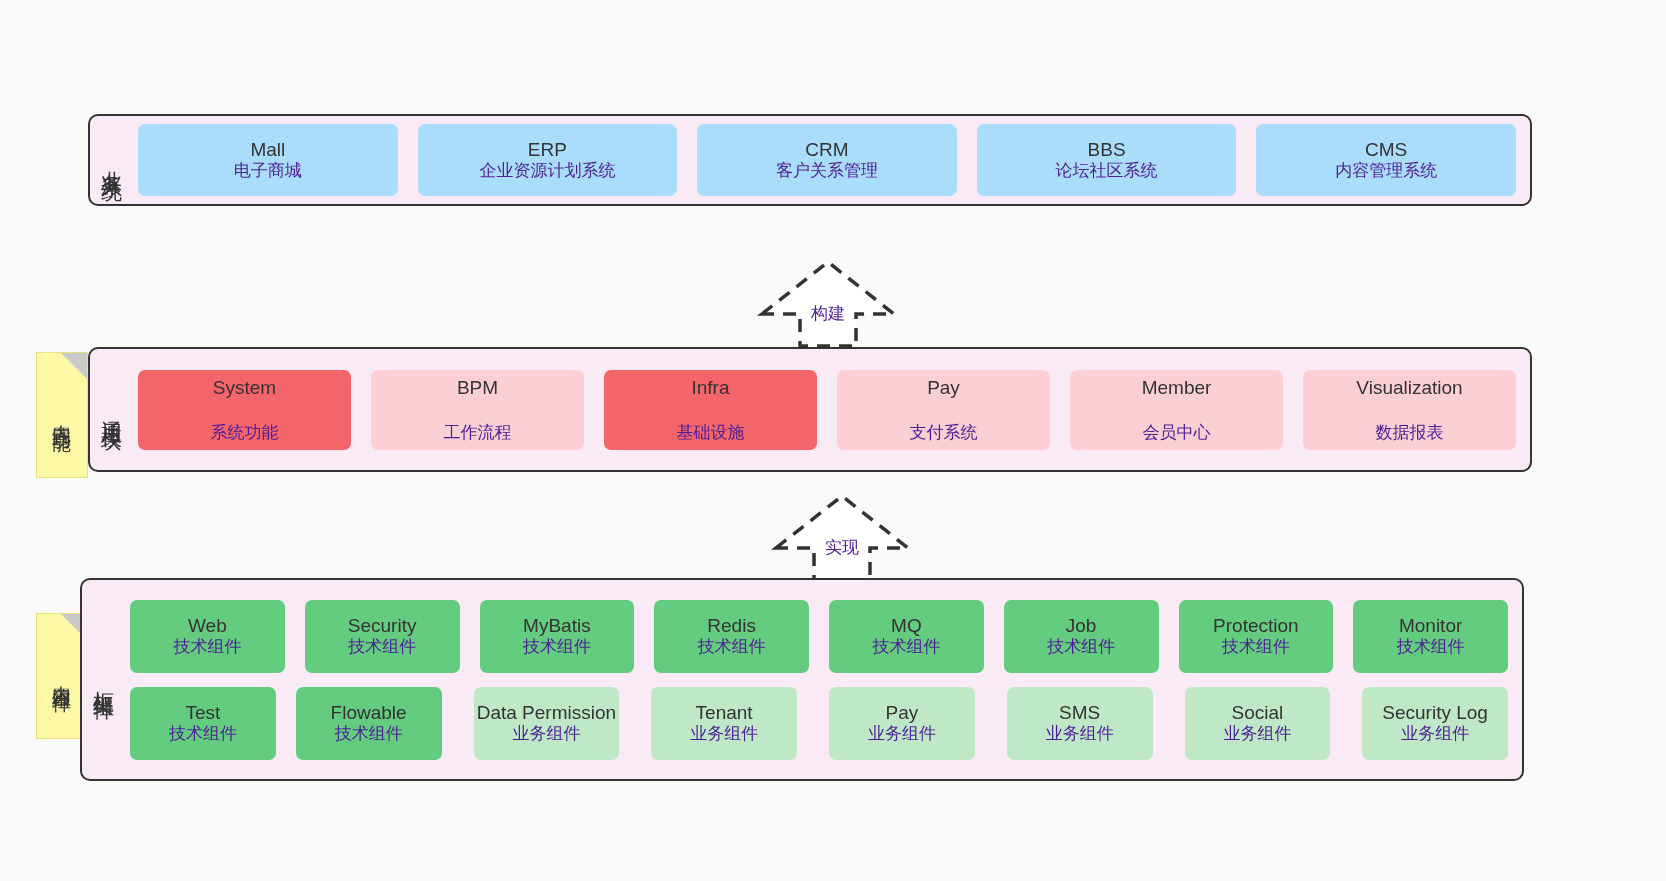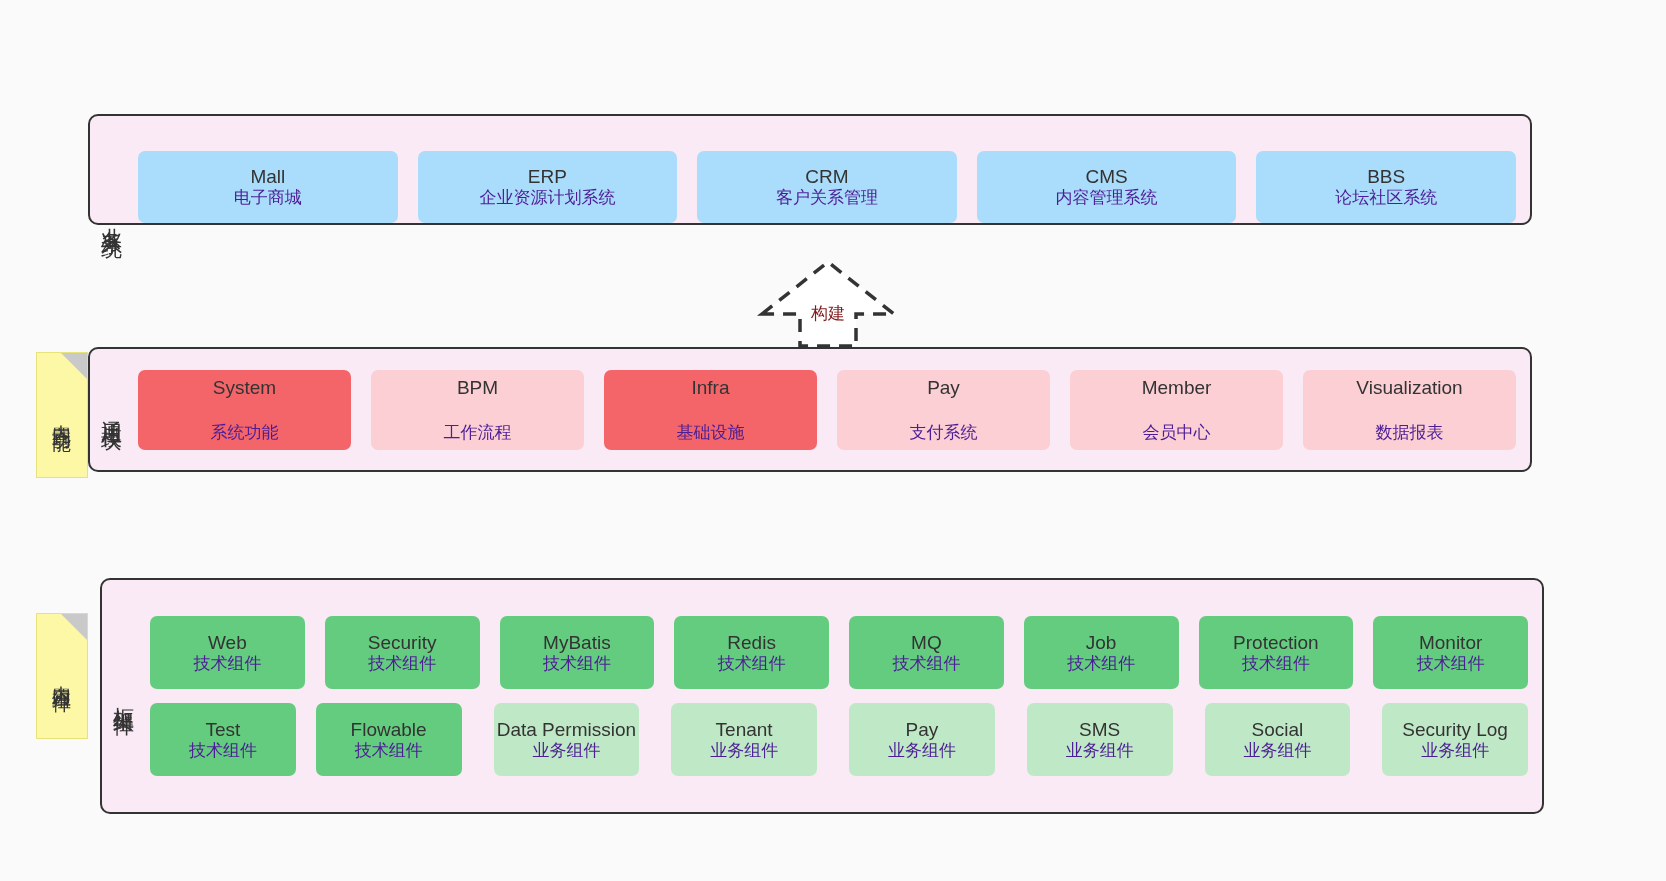--- a/index.html
+++ b/index.html
@@ -128,53 +128,53 @@
   .arrow {
     position: absolute;
     user-select: none;
   }
   .arrow svg { display: block; overflow: visible; }
   .arrow .arrow-label {
     position: absolute;
     left: 50%;
     transform: translateX(-50%);
     font-size: 17px;
-    color: #7f1d1d;
+    color: #4c1d95;
     background: transparent;
     white-space: nowrap;
   }
 </style>
 </head>
 <body>
 
 <div id="canvas">
 
-  <div class="band band-biz" style="left:88px; top:114px; width:1444px; height:111px;align-items:flex-end;">
+  <div class="band band-biz" style="left:88px; top:114px; width:1444px; height:92px;">
     <div class="band-title">业务系统</div>
     <div class="band-body">
       <div class="row">
         <div class="node blue">
           <span class="en">Mall</span>
           <span class="cn">电子商城</span>
         </div>
         <div class="node blue">
           <span class="en">ERP</span>
           <span class="cn">企业资源计划系统</span>
         </div>
         <div class="node blue">
           <span class="en">CRM</span>
           <span class="cn">客户关系管理</span>
         </div>
         <div class="node blue">
+          <span class="en">BBS</span>
+          <span class="cn">论坛社区系统</span>
+        </div>
+        <div class="node blue">
           <span class="en">CMS</span>
           <span class="cn">内容管理系统</span>
-        </div>
-        <div class="node blue">
-          <span class="en">BBS</span>
-          <span class="cn">论坛社区系统</span>
         </div>
       </div>
     </div>
   </div>
 
   <div class="arrow" style="left:760px; top:258px; width:136px; height:90px;">
     <svg width="136" height="90" viewBox="0 0 136 90" aria-hidden="true">
       <path d="M 2 56 L 68 4 L 134 56 L 96 56 L 96 88 L 40 88 L 40 56 Z" fill="#ffffff" stroke="#333333" stroke-width="3.5" stroke-dasharray="13 9" stroke-linejoin="miter"></path>
     </svg>
     <span class="arrow-label" style="top:44px;">构建</span>
@@ -210,27 +210,33 @@
           <span class="cn">会员中心</span>
         </div>
         <div class="node pink">
           <span class="en">Visualization</span>
           <span class="cn">数据报表</span>
         </div>
       </div>
     </div>
   </div>
 
+  <div class="arrow" style="left:774px; top:492px; width:136px; height:90px;">
+    <svg width="136" height="90" viewBox="0 0 136 90" aria-hidden="true">
+      <path d="M 2 56 L 68 4 L 134 56 L 96 56 L 96 88 L 40 88 L 40 56 Z" fill="#ffffff" stroke="#333333" stroke-width="3.5" stroke-dasharray="13 9" stroke-linejoin="miter"></path>
+    </svg>
+    <span class="arrow-label" style="top:44px;">实现</span>
+  </div>
 
   <div class="sticky" style="left:36px; top:613px; width:52px; height:126px;">
     <span class="fold"></span>
     <span>内置组件</span>
   </div>
 
-  <div class="band band-frame" style="left:100px; top:578px; width:1444px; height:236px;">
+  <div class="band band-frame" style="left:80px; top:578px; width:1444px; height:203px;">
     <div class="band-title">框架组件</div>
     <div class="band-body">
 
       <div class="row">
         <div class="node green">
           <span class="en">Web</span>
           <span class="cn">技术组件</span>
         </div>
         <div class="node green">
           <span class="en">Security</span>

